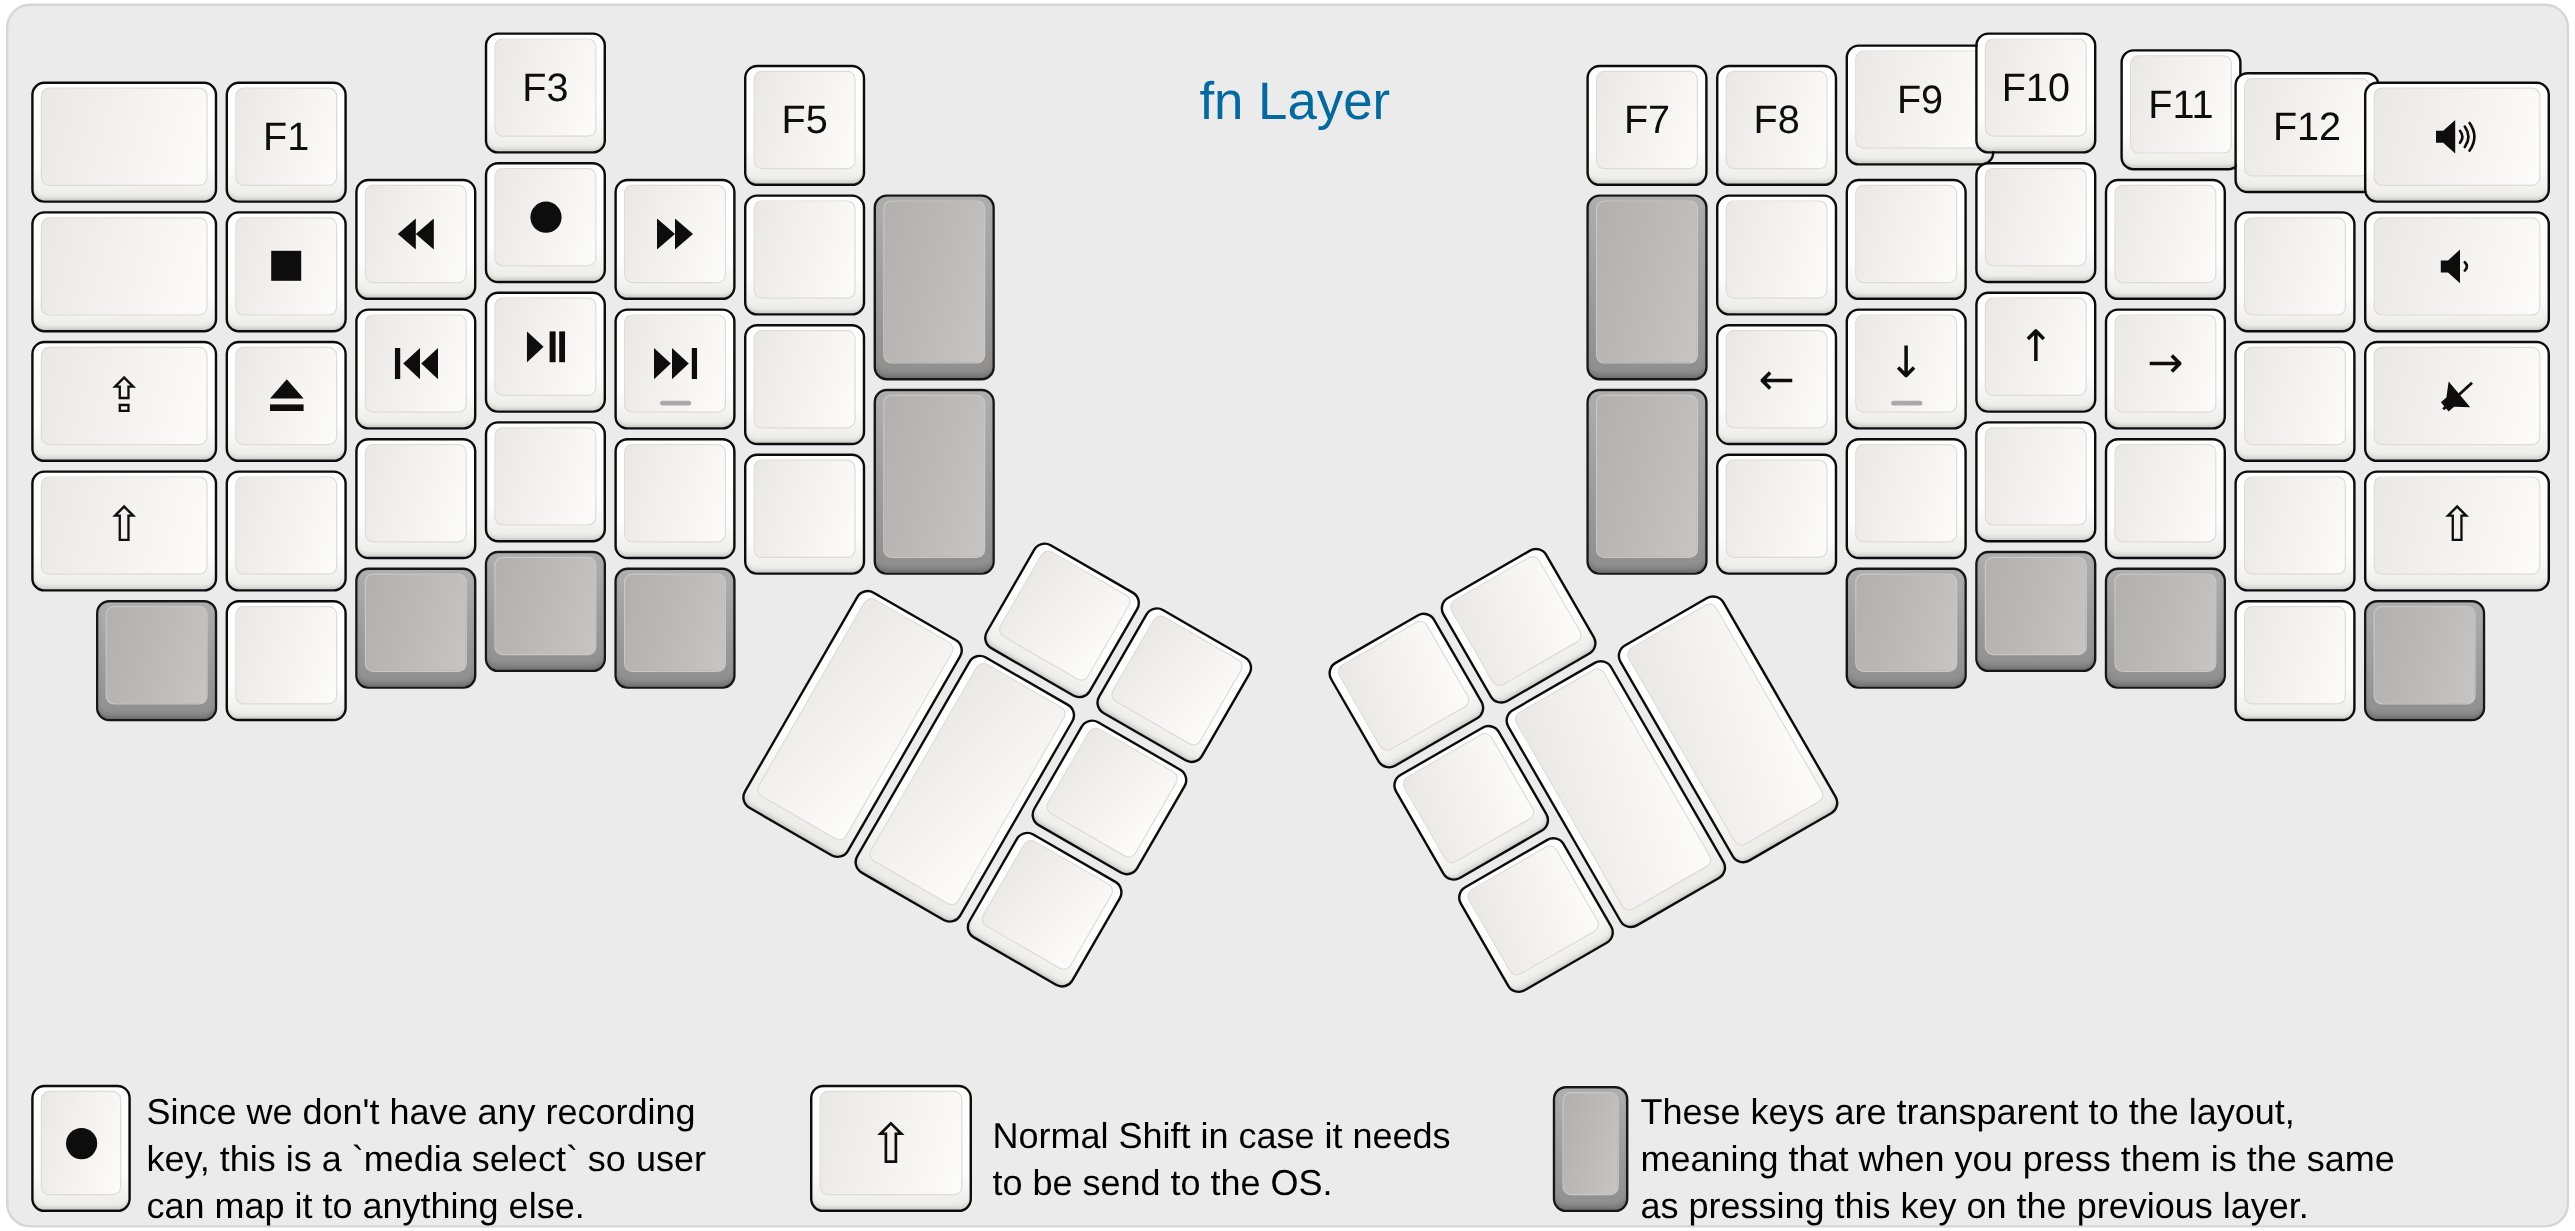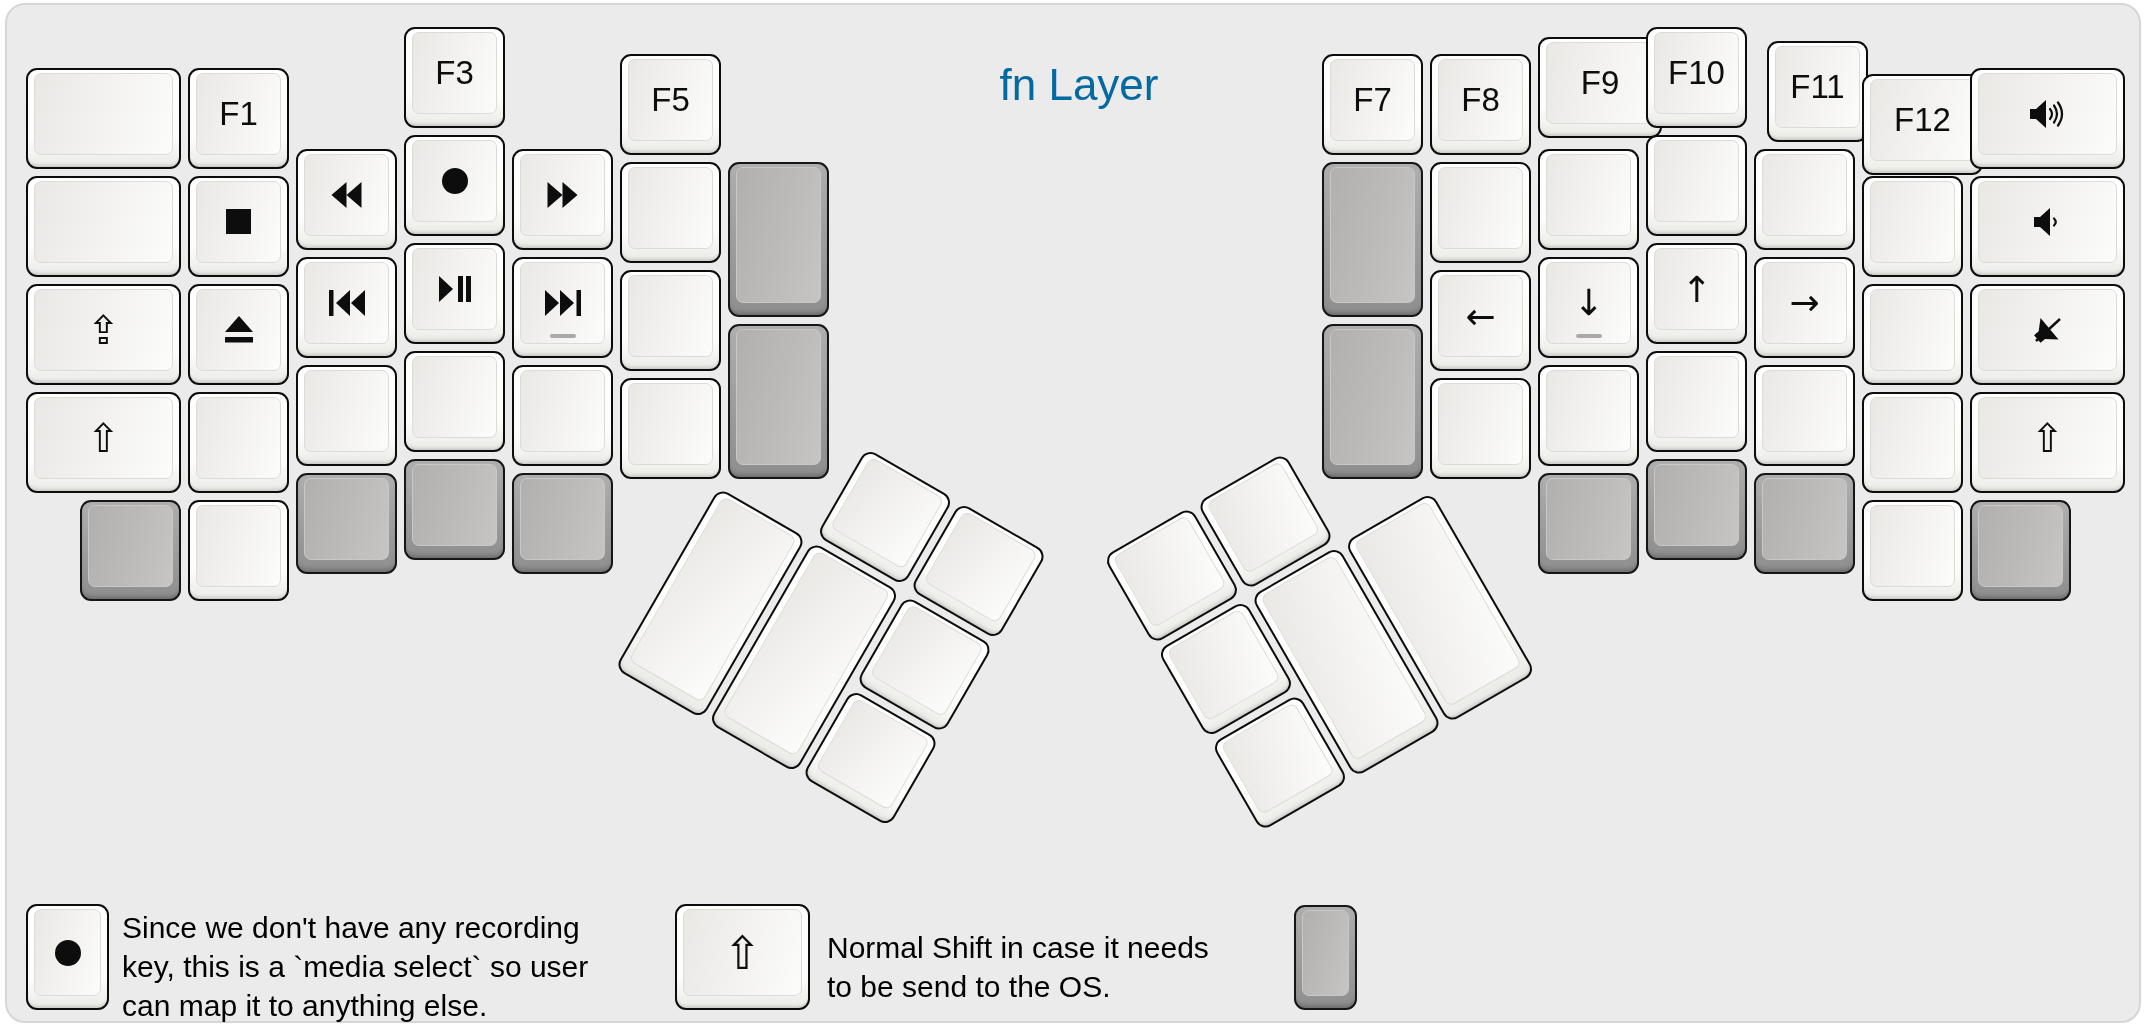--- a/index.html
+++ b/index.html
@@ -266,21 +266,21 @@
       <div class="cap">
         <span class="lbl glyph" style="font-size: 36px;">→</span>
       </div>
     </div>
     <div class="key" style="left: 1747px; top: 359.5px; width: 101px; height: 101px;">
       <div class="cap"></div>
     </div>
     <div class="key d" style="left: 1747px; top: 467.5px; width: 101px; height: 101px;">
       <div class="cap"></div>
     </div>
-    <div class="key" style="left: 1855px; top: 69px; width: 121px; height: 101px;">
+    <div class="key" style="left: 1855px; top: 55px; width: 121px; height: 101px;">
       <div class="cap">
         <span class="lbl">F12</span>
       </div>
     </div>
     <div class="key" style="left: 1855px; top: 170.5px; width: 101px; height: 101px;">
       <div class="cap"></div>
     </div>
     <div class="key" style="left: 1855px; top: 278.5px; width: 101px; height: 101px;">
       <div class="cap"></div>
     </div>
@@ -387,13 +387,16 @@
     <div class="key" style="left: 668px; top: 899px; width: 135px; height: 106px;">
       <div class="cap">
         <span class="lbl glyph" style="font-size: 46px;">⇧</span>
       </div>
     </div>
     <div class="ltext" style="left: 820px; top: 923px;">Normal Shift in case it needs
 to be send to the OS.</div>
     <div class="key d" style="left: 1287px; top: 900px; width: 63px; height: 105px;">
       <div class="cap"></div>
     </div>
+    <div class="ltext" style="left: 1360px; top: 903px;">These keys are transparent to the layout,
+meaning that when you press them is the same
+as pressing this key on the previous layer.</div>
   </div>
 
 </body></html>

